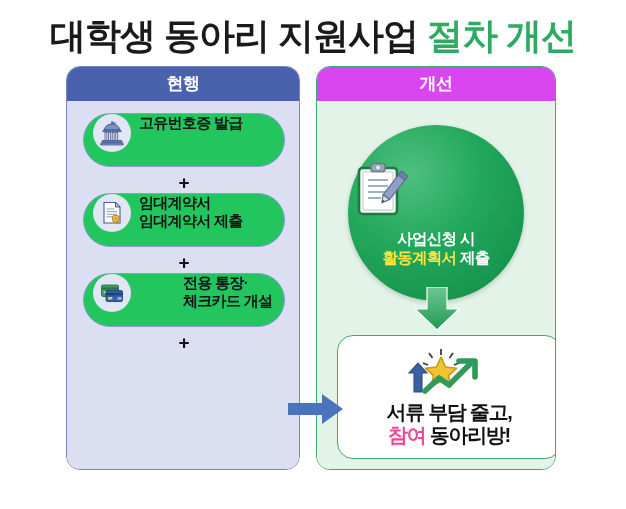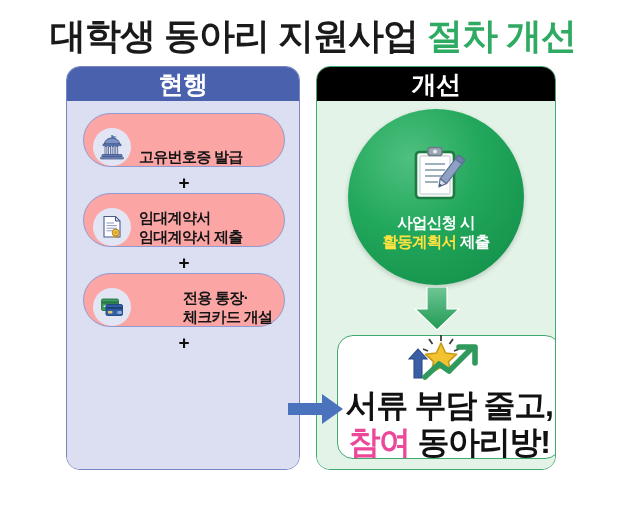--- a/index.html
+++ b/index.html
@@ -25,46 +25,46 @@
   
   .panel {
     position: absolute;
     border-radius: 14px;
     overflow: hidden;
   }
   .panel-head {
     height: 34px; line-height: 34px;
     text-align: center;
     color: #ffffff;
-    font-size: 25px; font-weight: 700; letter-spacing: -0.5px;
+    font-size: 17px; font-weight: 700; letter-spacing: -0.5px;
   }
   .panel-body { position: relative; width: 100%; }
 
   #panel-current {
     left: 66px; top: 66px; width: 234px; height: 404px;
     border: 1.5px solid #7a86c4;
   }
   #panel-current .panel-head { background: #4a62ae; }
   #panel-current .panel-body { height: 368px; background: #dcdff2; }
 
   #panel-improved {
     left: 316px; top: 66px; width: 240px; height: 404px;
     border: 1.5px solid #3faa6d;
   }
-  #panel-improved .panel-head { background: #000000; }
+  #panel-improved .panel-head { background: #d946ef; }
   #panel-improved .panel-body { height: 368px; background: #e3f3e7; }
 
   
   .item-card {
     position: absolute;
     left: 16px; width: 202px; height: 54px;
-    background: #fca5a5;
+    background: #22c55e;
     border: 1.5px solid #8e9ad2;
     border-radius: 27px;
-    display: flex; align-items: flex-end;
+    display: flex; align-items: flex-start;
     padding-left: 9px;
   }
   .item-icon {
     flex: 0 0 auto;
     width: 38px; height: 38px; border-radius: 50%;
     background: #e2e6f4;
     display: flex; align-items: center; justify-content: center;
   }
   .item-label {
     margin-left: 8px;
@@ -73,26 +73,26 @@
   }
   .plus {
     position: absolute; left: 0; width: 234px;
     text-align: center;
     font-size: 19px; font-weight: 900; color: #111;
     line-height: 1;
   }
 
   
   #green-circle {
-    position: absolute; left: 31px; top: 8px;
+    position: absolute; left: 31px; top: 24px;
     width: 176px; height: 176px; border-radius: 50%;
     background: radial-gradient(circle at 35% 28%, #4fc07f 0%, #22a85c 42%, #0f8a45 100%);
     box-shadow: 0 2px 5px rgba(0,0,0,0.18);
     display: flex; flex-direction: column;
-    align-items: center; justify-content: center;
+    justify-content: center;
   }
   .circle-text {
     text-align: center; line-height: 1.18;
     font-size: 15.5px; font-weight: 700; letter-spacing: -0.7px;
     margin-top: 5px;
   }
   .ct-white { color: #ffffff; }
   .ct-yellow { color: #ffe23f; }
 
   
@@ -106,21 +106,21 @@
     position: absolute; left: 20px; top: 234px;
     width: 224px; height: 124px;
     background: #ffffff;
     border: 1.5px solid #3faa6d;
     border-radius: 16px;
     display: flex; flex-direction: column;
     align-items: center; justify-content: center;
   }
   .result-text {
     text-align: center; line-height: 1.16;
-    font-size: 32px; font-weight: 900; letter-spacing: -1.3px;
+    font-size: 20px; font-weight: 900; letter-spacing: -1.3px;
     color: #111111;
     margin-top: 2px;
   }
   .rt-green { color: #ec4899; }
 
   
   #right-arrow {
     position: absolute; left: 288px; top: 392px;
     width: 56px; height: 34px;
   }

